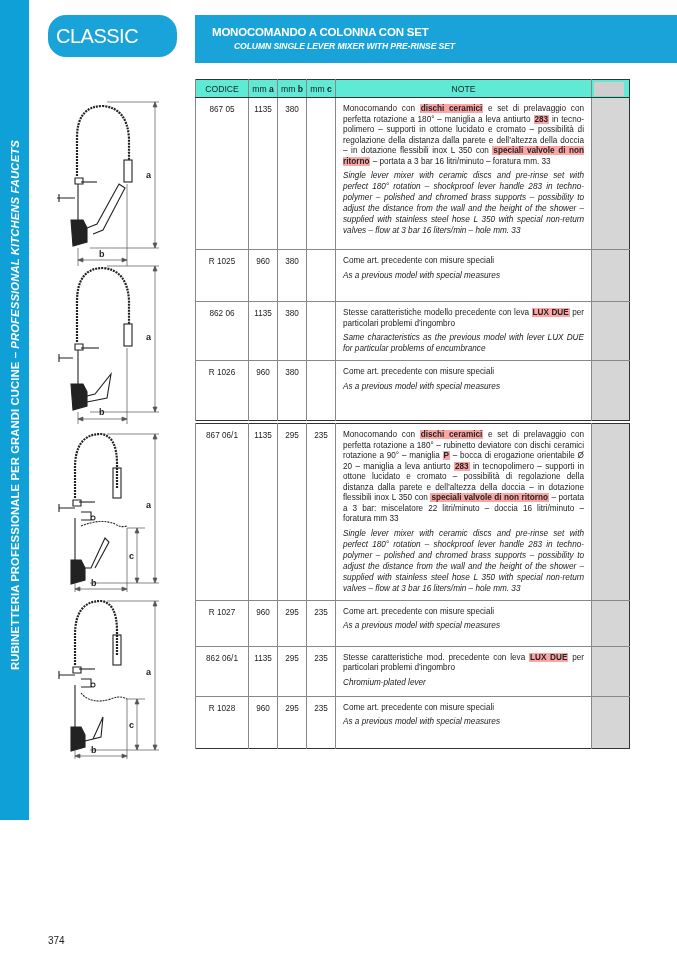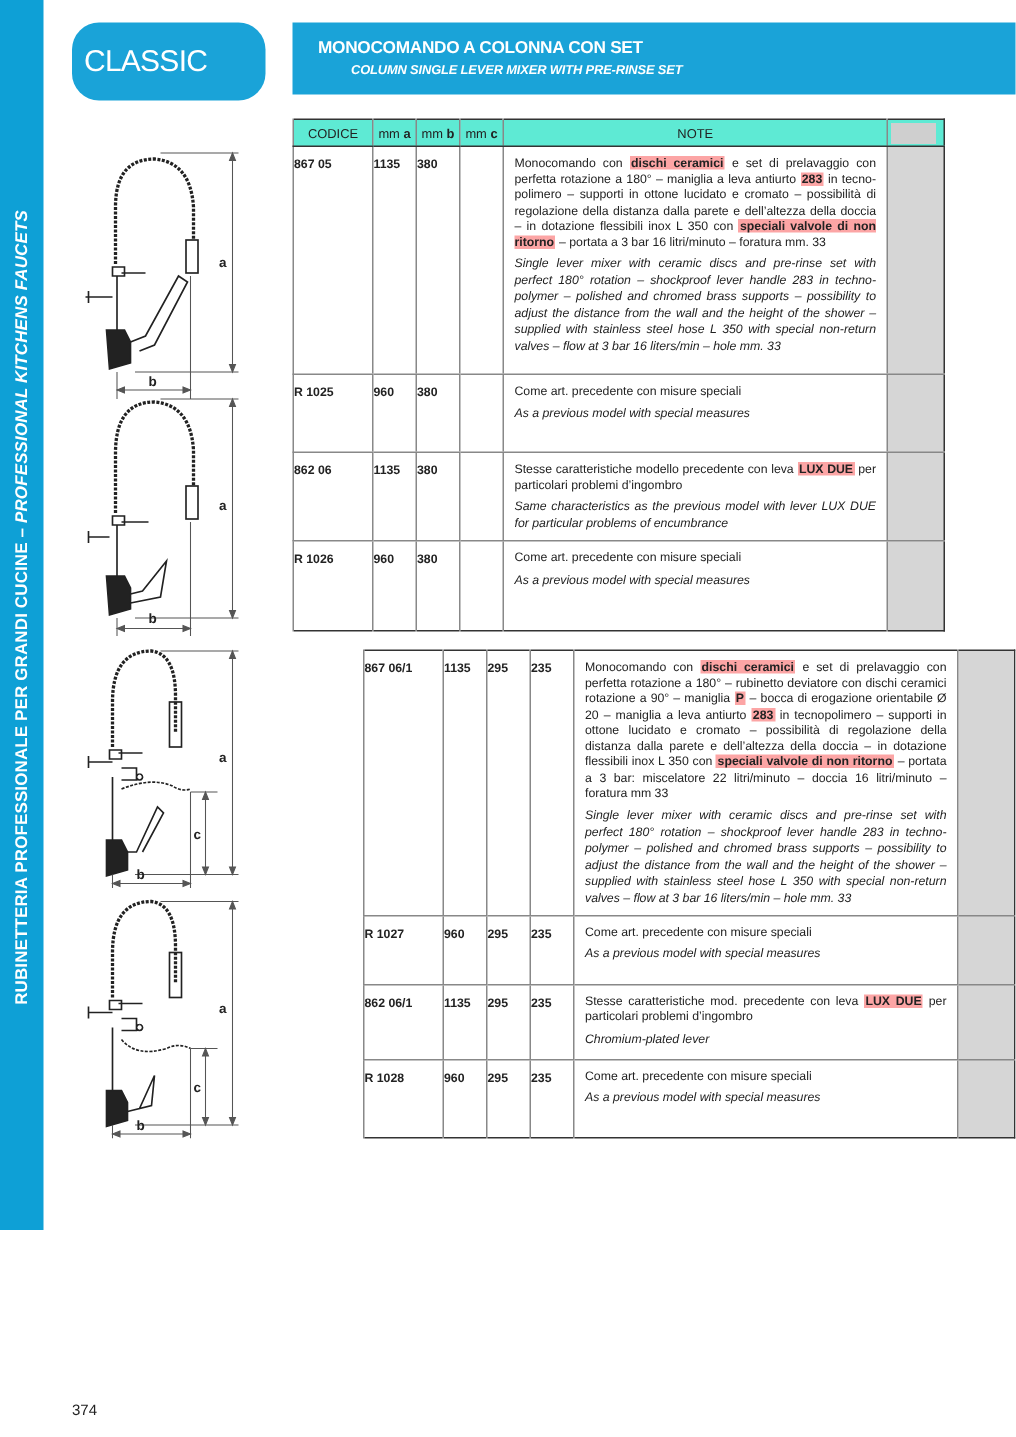--- a/index.html
+++ b/index.html
@@ -8,50 +8,50 @@
 
   .side-band { position: absolute; left: 0; top: 0; width: 29px; height: 820px; background: #0ea0d6; }
   .side-text {
     position: absolute; left: 15px; top: 405px;
     transform: translate(-50%, -50%) rotate(-90deg);
     white-space: nowrap; color: #fff; font-size: 11.3px; font-weight: bold; letter-spacing: 0.1px;
   }
   .side-text .it { font-style: italic; }
 
   .classic-box {
-    position: absolute; left: 48px; top: 15px; width: 129px; height: 52px;
+    position: absolute; left: 48px; top: 15px; width: 129px; height: 42px;
     background: #1aa3d8; color: #fff; font-size: 20px; letter-spacing: -0.5px;
     display: flex; align-items: center; padding-left: 8px; border-radius: 18px;
   }
   .title-box {
     position: absolute; left: 195px; top: 15px; width: 488px; height: 48px;
     background: #1aa3d8; color: #fff; padding: 11px 0 0 17px;
   }
   .title-box .t1 { font-size: 11.5px; font-weight: bold; letter-spacing: -0.2px; }
   .title-box .t2 { font-size: 8.6px; font-weight: bold; font-style: italic; margin-top: 3px; letter-spacing: -0.1px; margin-left: 22px; }
 
   table.spec {
     position: absolute; left: 195px; width: 434px; border-collapse: collapse;
     border: 1.5px solid #333; font-size: 8.2px; table-layout: fixed;
   }
   table.spec td, table.spec th { border-left: 1px solid #888; vertical-align: top; }
   table.spec th { background: #5eead4; font-weight: normal; font-size: 8.6px; height: 18px; vertical-align: middle; border-bottom: 1.5px solid #333; }
   table.spec th b { font-weight: bold; }
   table.spec tr.row td { border-bottom: 1px solid #888; }
   table.spec tr.row:last-child td { border-bottom: none; }
-  td.num { padding-top: 7px; font-weight: bold; }
+  td.num { text-align: center; padding-top: 7px; }
   td.note { padding: 6px 7px 6px 7px; line-height: 10.5px; text-align: justify; }
   td.note p { margin: 0; }
   td.note p.en { font-style: italic; margin-top: 3px; line-height: 11px; }
   td.grey, th.grey { background: #d6d6d6; }
   th.grey .inner { display: block; width: 30px; height: 14px; margin: 0 auto 0 2px; background: #cfcfcf; }
   .hl { background: #fca5a5; padding: 0 1px; font-weight: bold; }
 
   #t1 { top: 79px; }
-  #t2 { top: 433px; margin-left: 47px; }
+  #t2 { top: 423px; }
 
   .drawing { position: absolute; }
   .dimlabel { font-size: 9px; font-weight: bold; fill: #222; font-family: "Liberation Sans", sans-serif; }
 
   .page-num { position: absolute; left: 48px; top: 935px; font-size: 10px; color: #222; }
 </style>
 </head>
 <body>
 
 <div class="side-band"></div>

